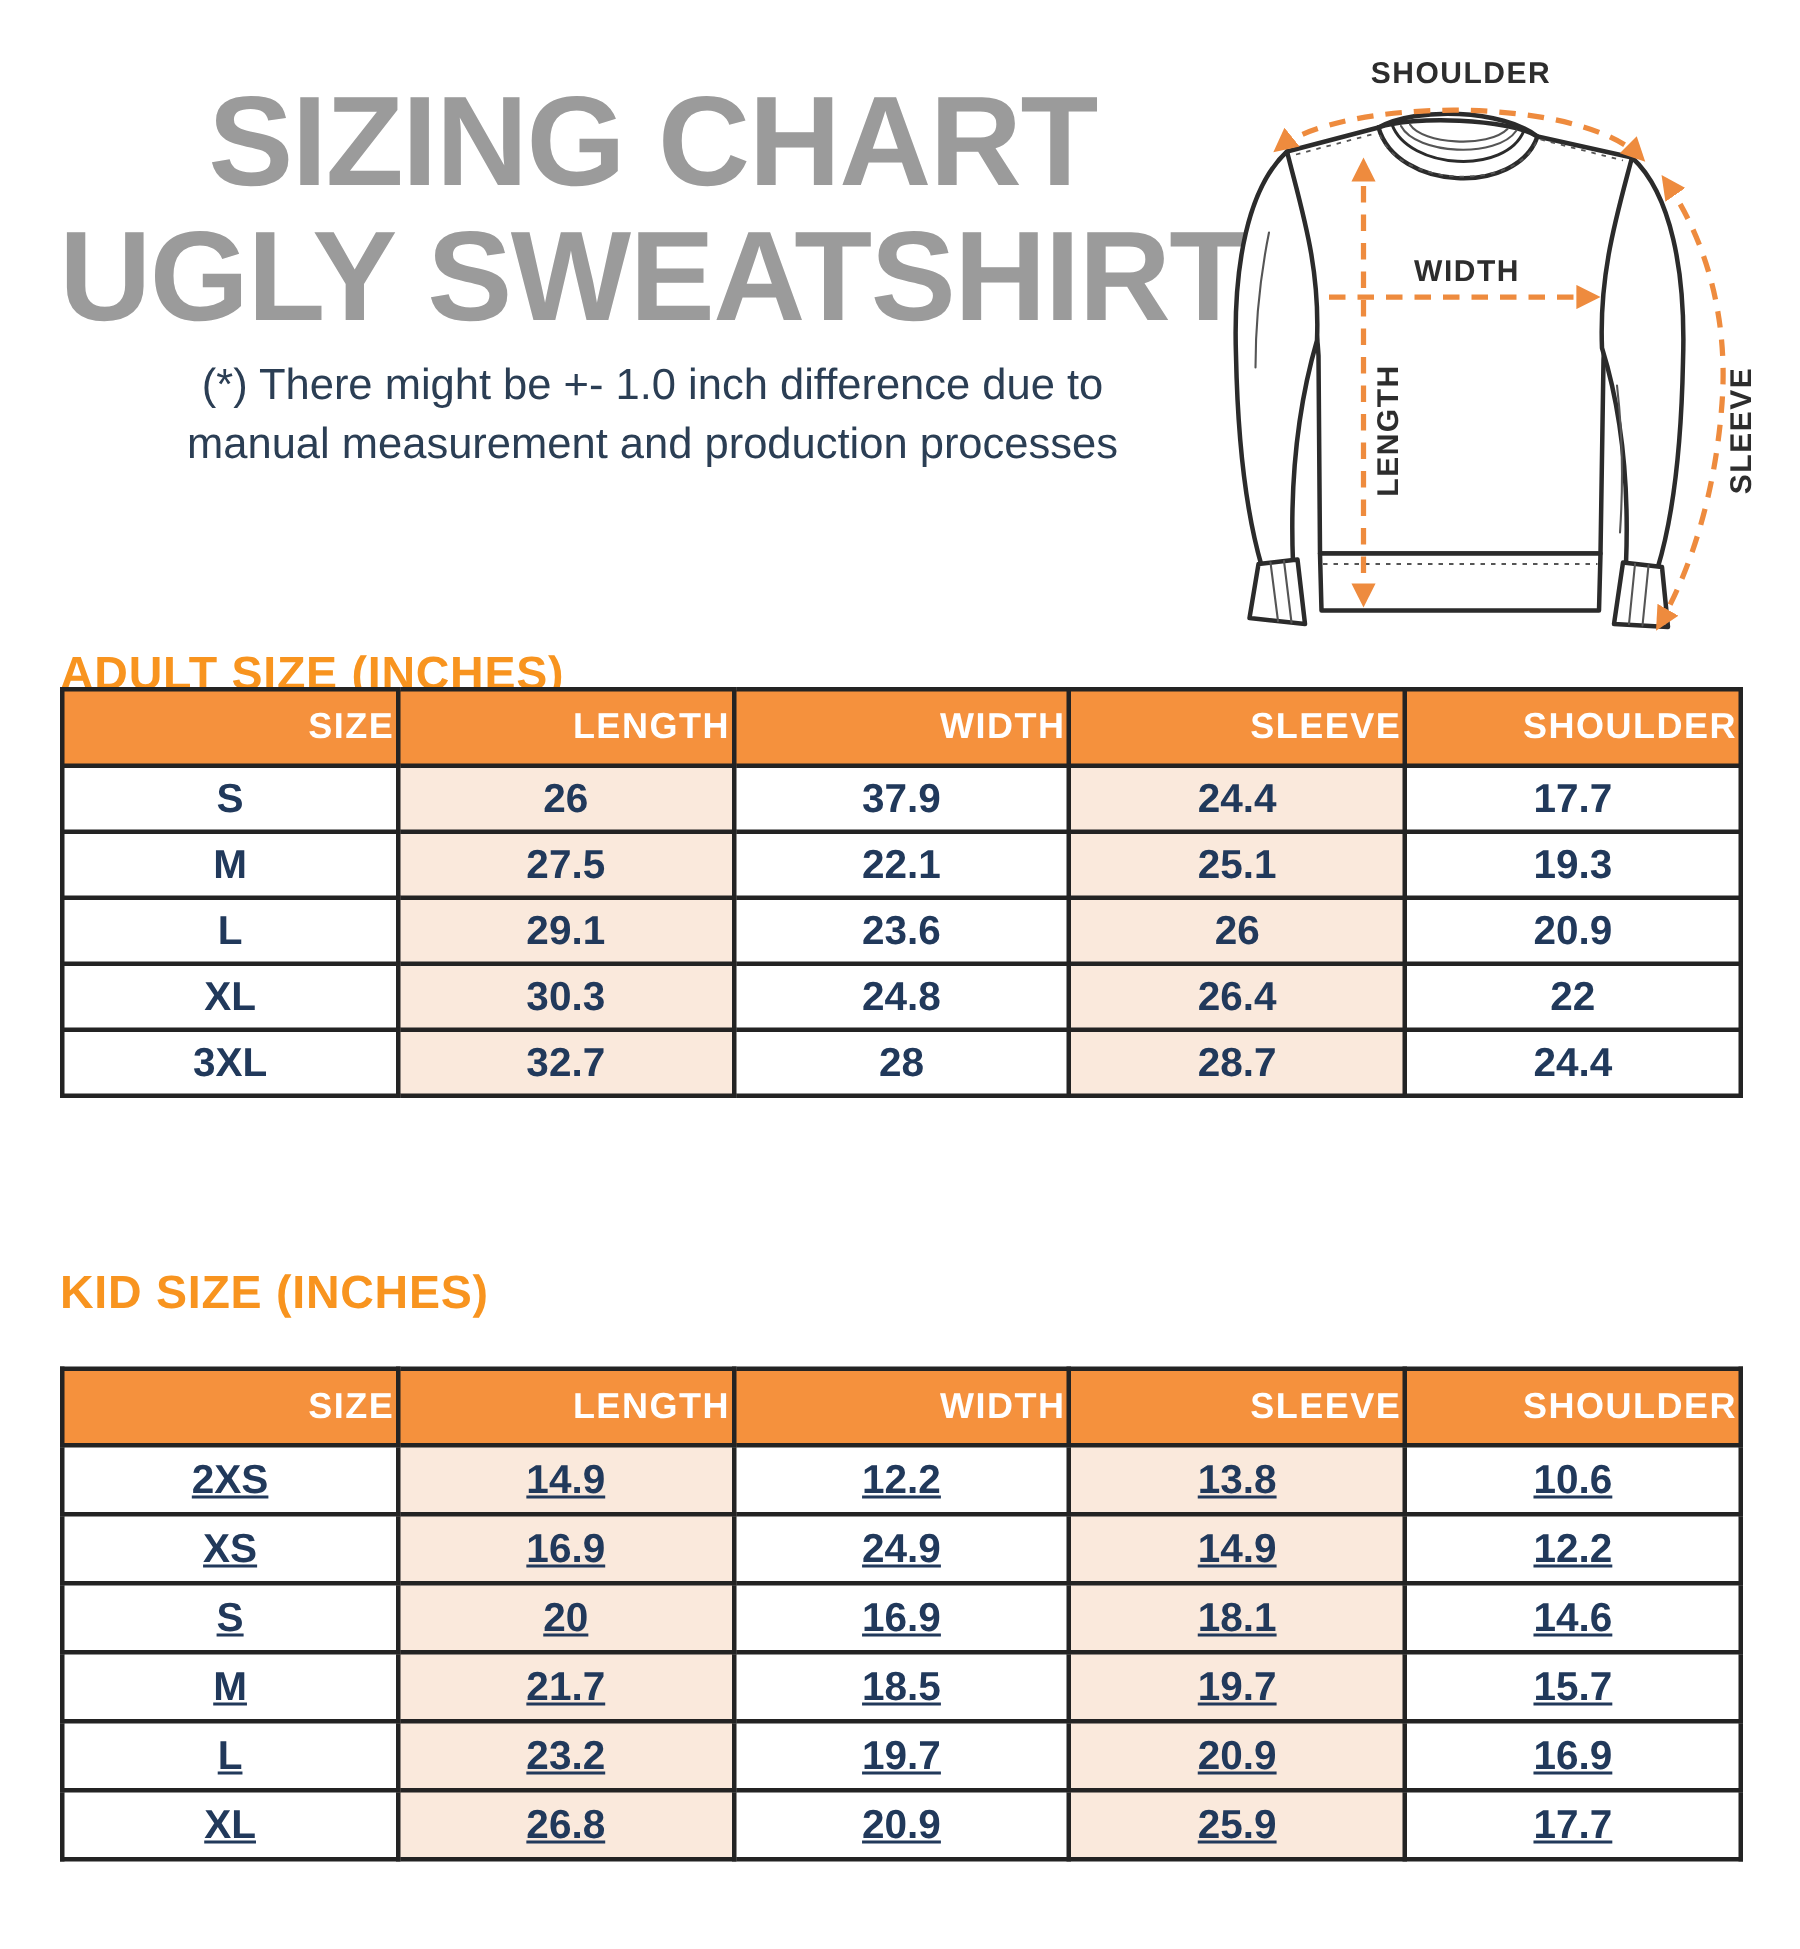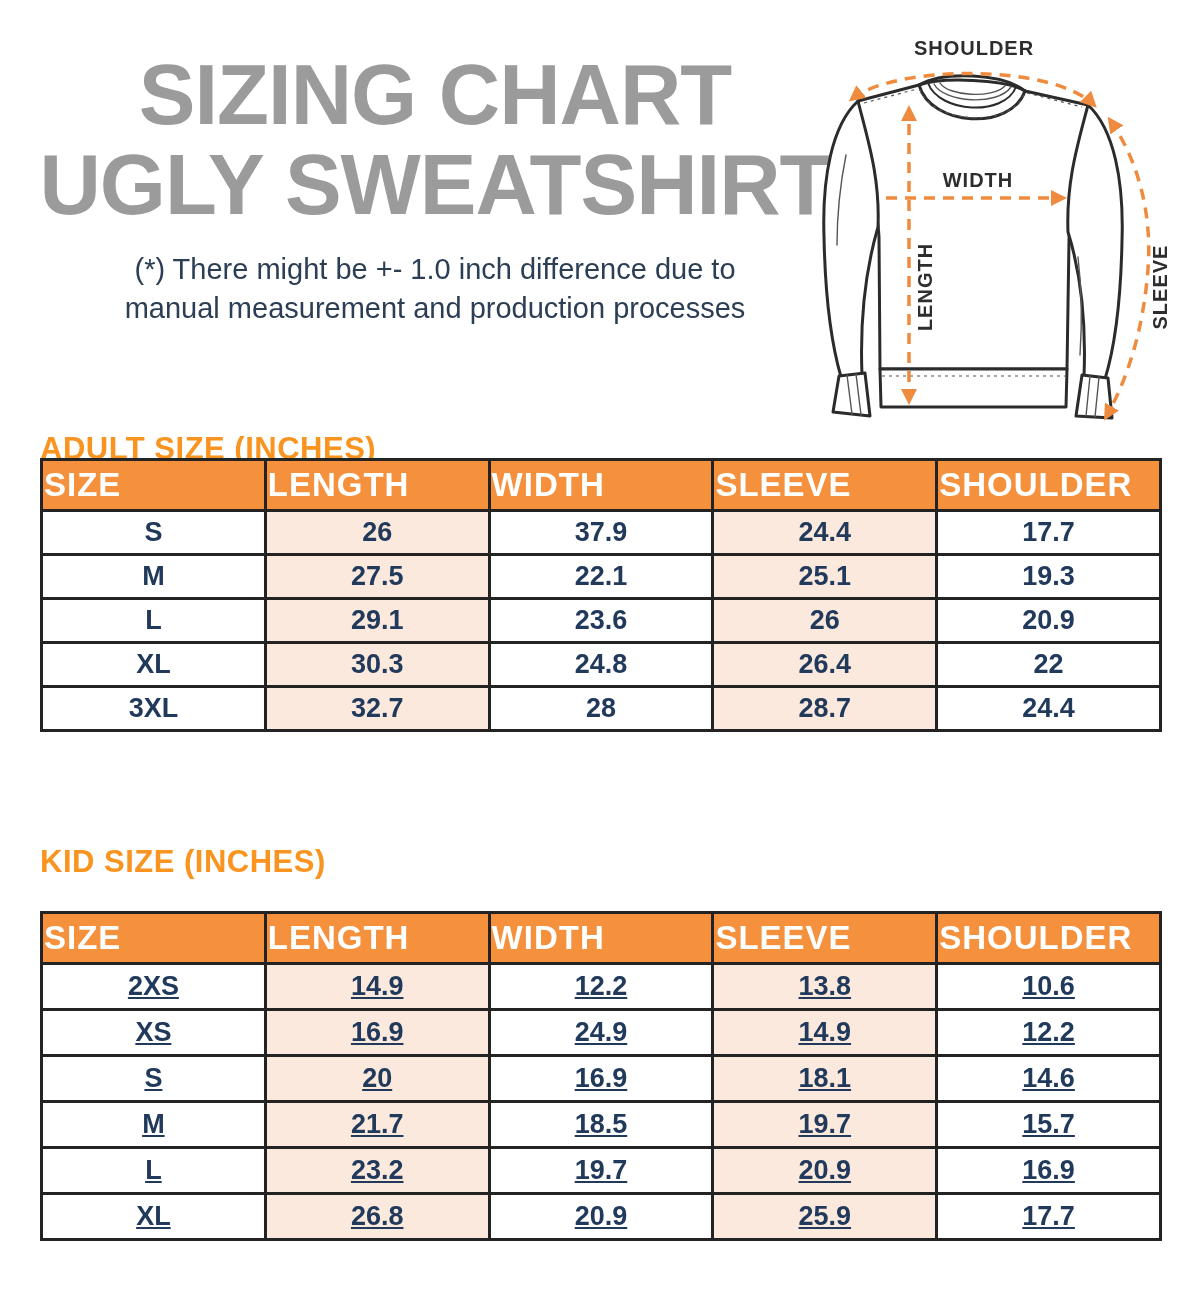--- a/index.html
+++ b/index.html
@@ -10,21 +10,21 @@
   }
   .page{position:absolute;inset:0;}
 
   
   .title-block{position:absolute;top:50px;left:30px;width:810px;text-align:center;}
   .main-title{
     font-size:85px;font-weight:800;line-height:1.06;letter-spacing:-1px;
     color:var(--title-gray,#9B9B9B);white-space:nowrap;
   }
   .disclaimer{
-    margin-top:20px;font-size:29px;line-height:1.34;font-weight:500;
+    margin-top:8px;font-size:29px;line-height:1.34;font-weight:500;
     color:var(--disclaimer-navy,#2B3E54);
   }
 
   
   .diagram{position:absolute;top:24px;left:816px;width:380px;height:412px;}
   .garment{fill:#ffffff;stroke:var(--outline-dark,#2B2B2B);stroke-width:3;stroke-linejoin:round;stroke-linecap:round;}
   .garment-line{fill:none;stroke:var(--outline-dark,#2B2B2B);stroke-width:3;stroke-linecap:round;}
   .garment-thin{fill:none;stroke:#555555;stroke-width:1.4;stroke-linecap:round;}
   .stitch{fill:none;stroke:#555555;stroke-width:1.2;stroke-dasharray:3 4;}
   .dash{fill:none;stroke:var(--dash-orange,#EE8B3E);stroke-width:3.5;stroke-dasharray:11 8;}
@@ -44,22 +44,22 @@
 
   
   .size-table{
     position:absolute;left:40px;width:1122px;border-collapse:collapse;table-layout:fixed;
     border:3px solid var(--table-border,#232323);
   }
   #adult-table{top:458px;}
   #kid-table{top:911px;}
   .size-table th{
     background:var(--table-header-orange,#F5913D);color:#ffffff;
-    font-size:33px;font-weight:700;letter-spacing:1px;height:46px;
-    border:3px solid var(--table-border,#232323);text-align:left;
+    font-size:24px;font-weight:700;letter-spacing:1px;height:46px;
+    border:3px solid var(--table-border,#232323);text-align:right;
   }
   .size-table td{
     background:#ffffff;color:var(--cell-text-navy,#21395B);
     font-size:27px;font-weight:700;text-align:center;vertical-align:middle;
     border:3px solid var(--table-border,#232323);
   }
   #adult-table td{height:39px;}
   #kid-table td{height:41px;text-decoration:underline;}
   .size-table td.hl{background:var(--row-highlight-peach,#FAE9DC);}
 </style>

